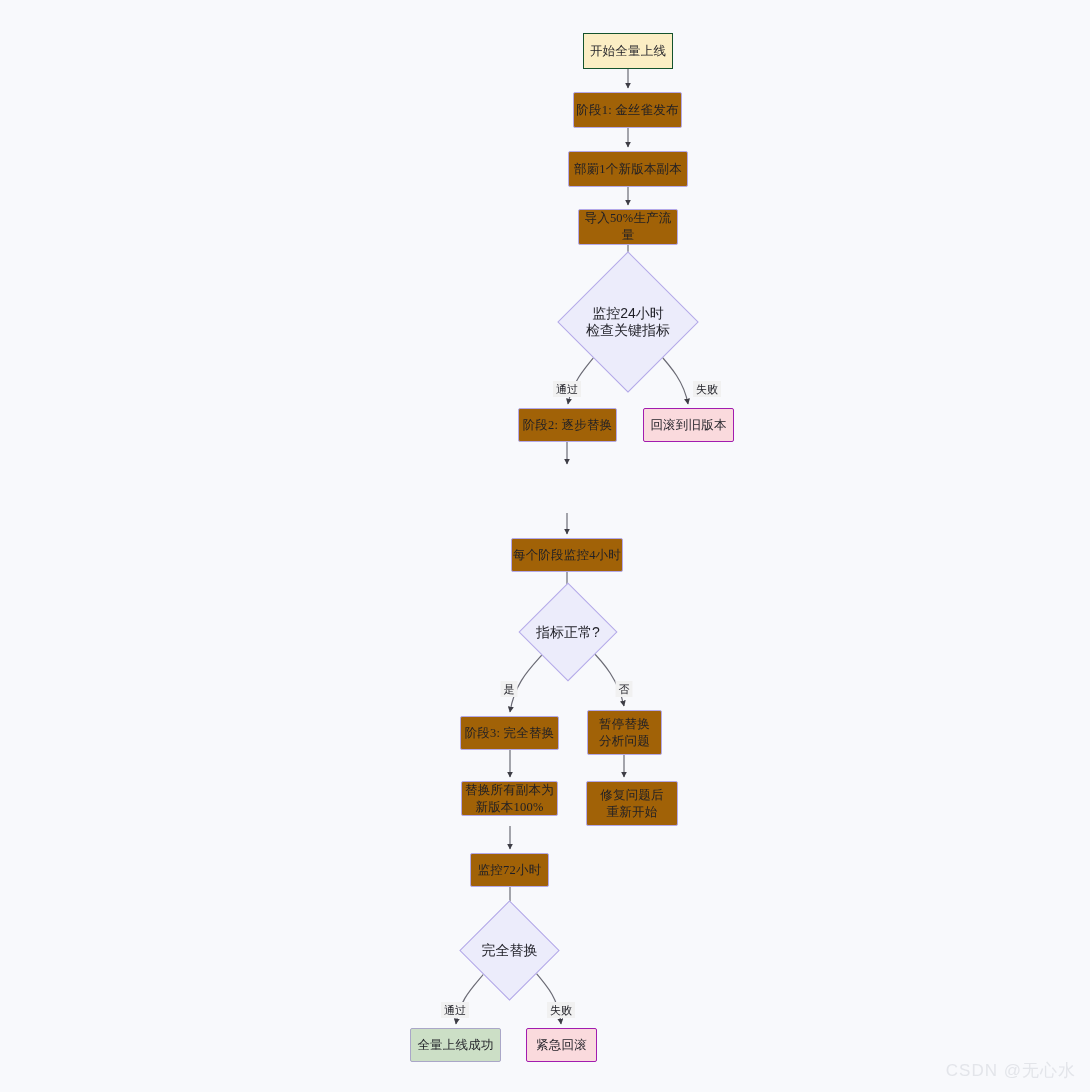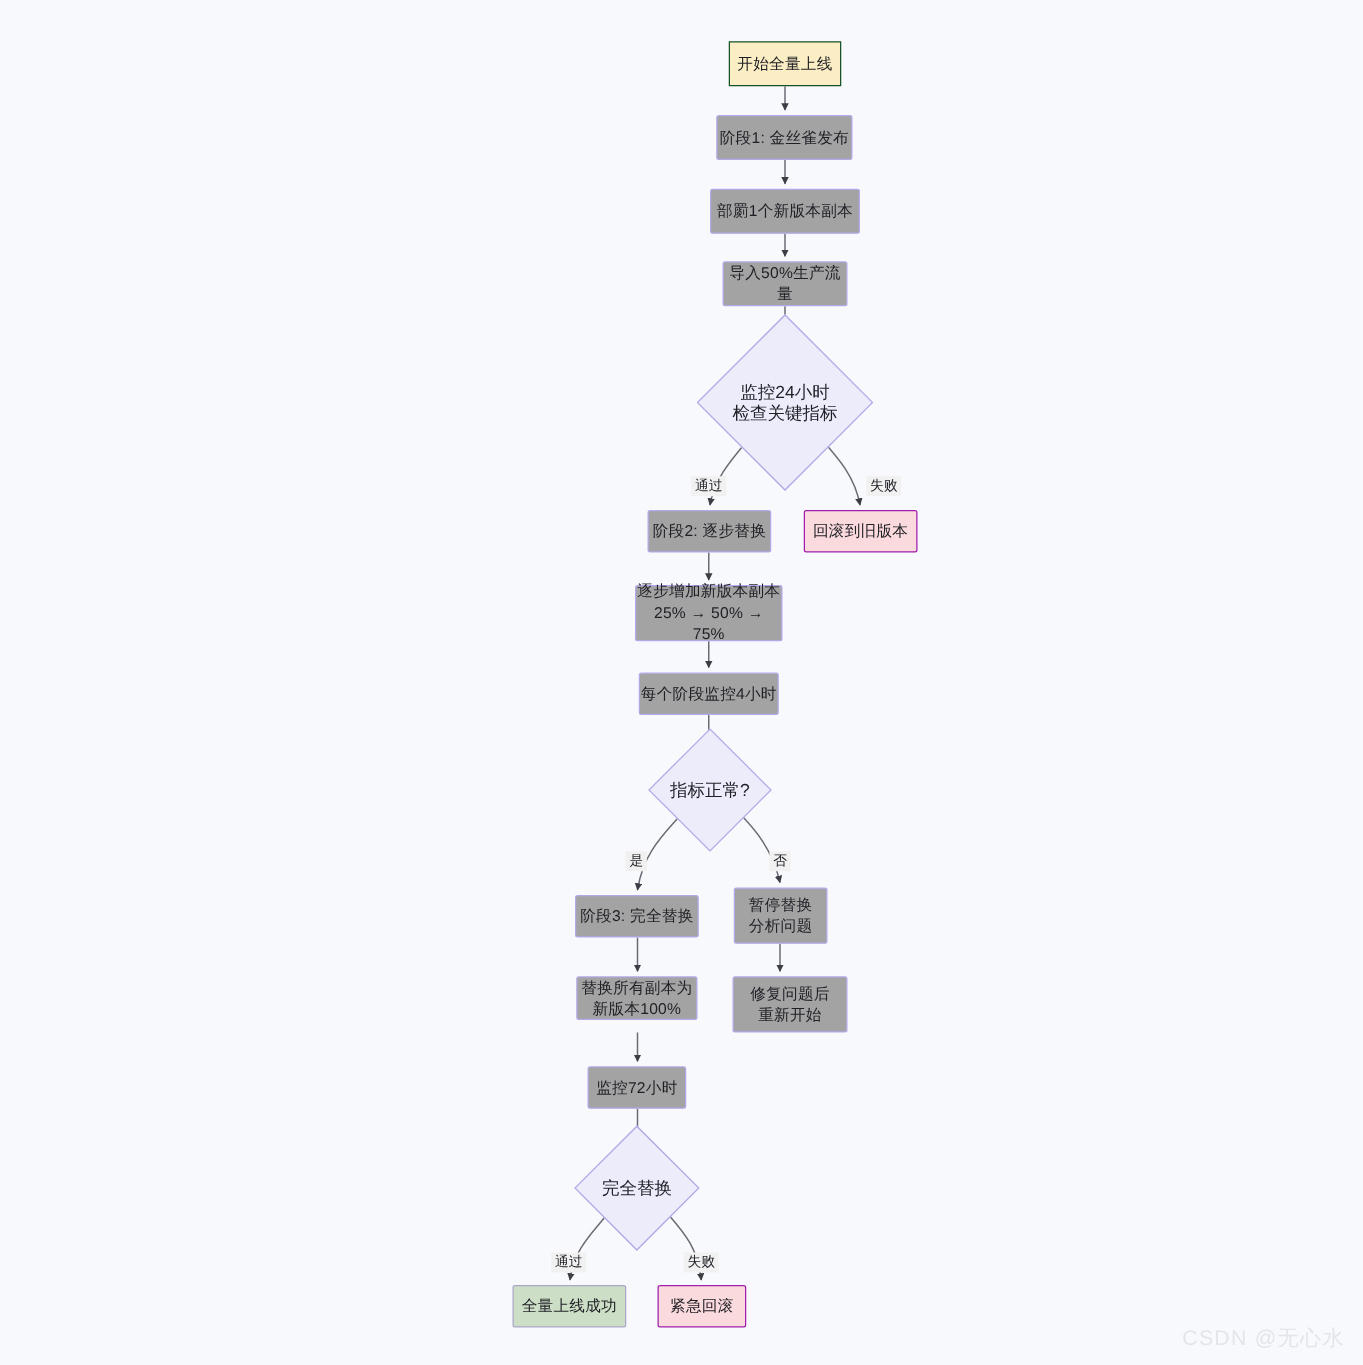--- a/index.html
+++ b/index.html
@@ -35,23 +35,24 @@
     align-items: center;
     justify-content: center;
     text-align: center;
     font-size: 12.5px;
     line-height: 17px;
     color: #1f1f26;
     white-space: pre-line;
     letter-spacing: .2px;
   }
   .node.rect {
-    background: #a3a3a3;
+    background: #a16207;
     border: 1px solid #b3a8e8;
     border-radius: 2px;
+    font-family: Liberation Serif, serif;
   }
   .node.start {
     background: #fbeec4;
     border: 1px solid #14532d;
     border-radius: 0;
   }
   .node.danger {
     background: #fadadd;
     border: 1px solid #a21caf;
     border-radius: 2px;
@@ -151,22 +152,20 @@
   <div class="diamond-wrap" style="left:578px; top:272px; width:100px; height:100px;">
     <div class="diamond-shape"></div>
     <div class="diamond-label">监控24小时
 检查关键指标</div>
   </div>
 
   <div class="node rect" style="left:518px; top:408px; width:99px; height:34px;">阶段2: 逐步替换</div>
 
   <div class="node danger" style="left:643px; top:408px; width:91px; height:34px;">回滚到旧版本</div>
 
-  <div class="node rect" style="left:508px; top:468px; width:118px; height:45px;">逐步增加新版本副本
-25% → 50% → 75%</div>
 
   <div class="node rect" style="left:511px; top:538px; width:112px; height:34px;">每个阶段监控4小时</div>
 
   <div class="diamond-wrap" style="left:533px; top:597px; width:70px; height:70px;">
     <div class="diamond-shape"></div>
     <div class="diamond-label">指标正常?</div>
   </div>
 
   <div class="node rect" style="left:460px; top:716px; width:99px; height:34px;">阶段3: 完全替换</div>
 

